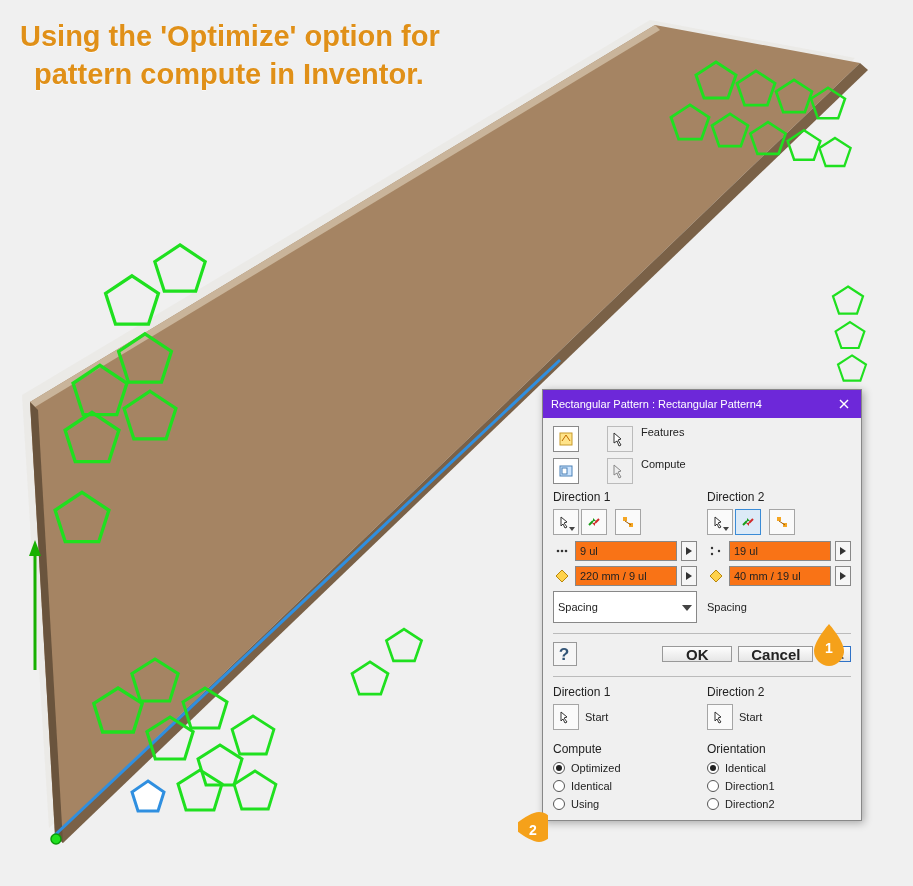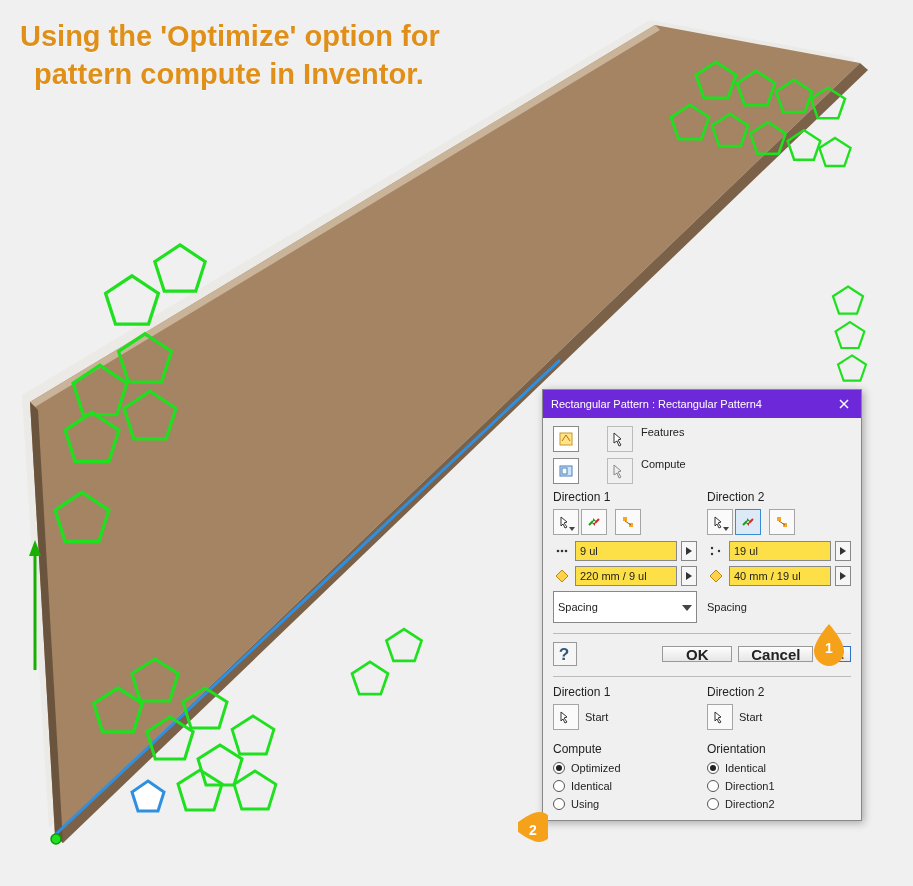--- a/index.html
+++ b/index.html
@@ -31,21 +31,21 @@
   .dir-toolbar { display:flex; gap:2px; margin-bottom:6px; }
   .tbtn { width:26px; height:26px; border:1px solid #a5a5a5; background:#fafafa; display:flex; align-items:center; justify-content:center; cursor:pointer; position:relative; }
   .tbtn.sel { border:1px solid #3a8bd6; background:#dceaf7; }
   .tbtn.drop::after { content:""; position:absolute; right:3px; bottom:3px; border-left:3px solid transparent; border-right:3px solid transparent; border-top:4px solid #444; }
   .tbtn svg { width:14px; height:14px; }
   .tbtn.gap { margin-left:6px; }
 
   .field-row { display:flex; align-items:center; gap:4px; margin-bottom:5px; }
   .pre-icon { width:18px; height:18px; display:flex; align-items:center; justify-content:center; flex-shrink:0; }
   .pre-icon svg { width:14px; height:14px; }
-  .field { flex:1; height:20px; border:1px solid #888; background:#fde047; padding:0 4px; display:flex; align-items:center; overflow:hidden; white-space:nowrap; font-size:11px; }
+  .field { flex:1; height:20px; border:1px solid #888; background:#f97316; padding:0 4px; display:flex; align-items:center; overflow:hidden; white-space:nowrap; font-size:11px; }
   .stepbtn { width:16px; height:20px; border:1px solid #888; background:#f6f6f6; display:flex; align-items:center; justify-content:center; cursor:pointer; }
   .stepbtn svg { width:6px; height:8px; }
 
   .combo { height:32px; border:1px solid #888; background:#fff; display:flex; align-items:center; padding:0 4px; justify-content:space-between; width:100%; cursor:pointer; font-size:11px; margin-top:2px;}
   .combo .chev { width:10px; }
 
   .divider { border-top:1px solid #bbb; margin:10px 0 8px 0; }
 
   .btn-row { display:flex; align-items:center; gap:6px; }
   .qbtn { width:24px; height:24px; border:1px solid #999; background:#f6f6f6; display:flex; align-items:center; justify-content:center; cursor:pointer; }

